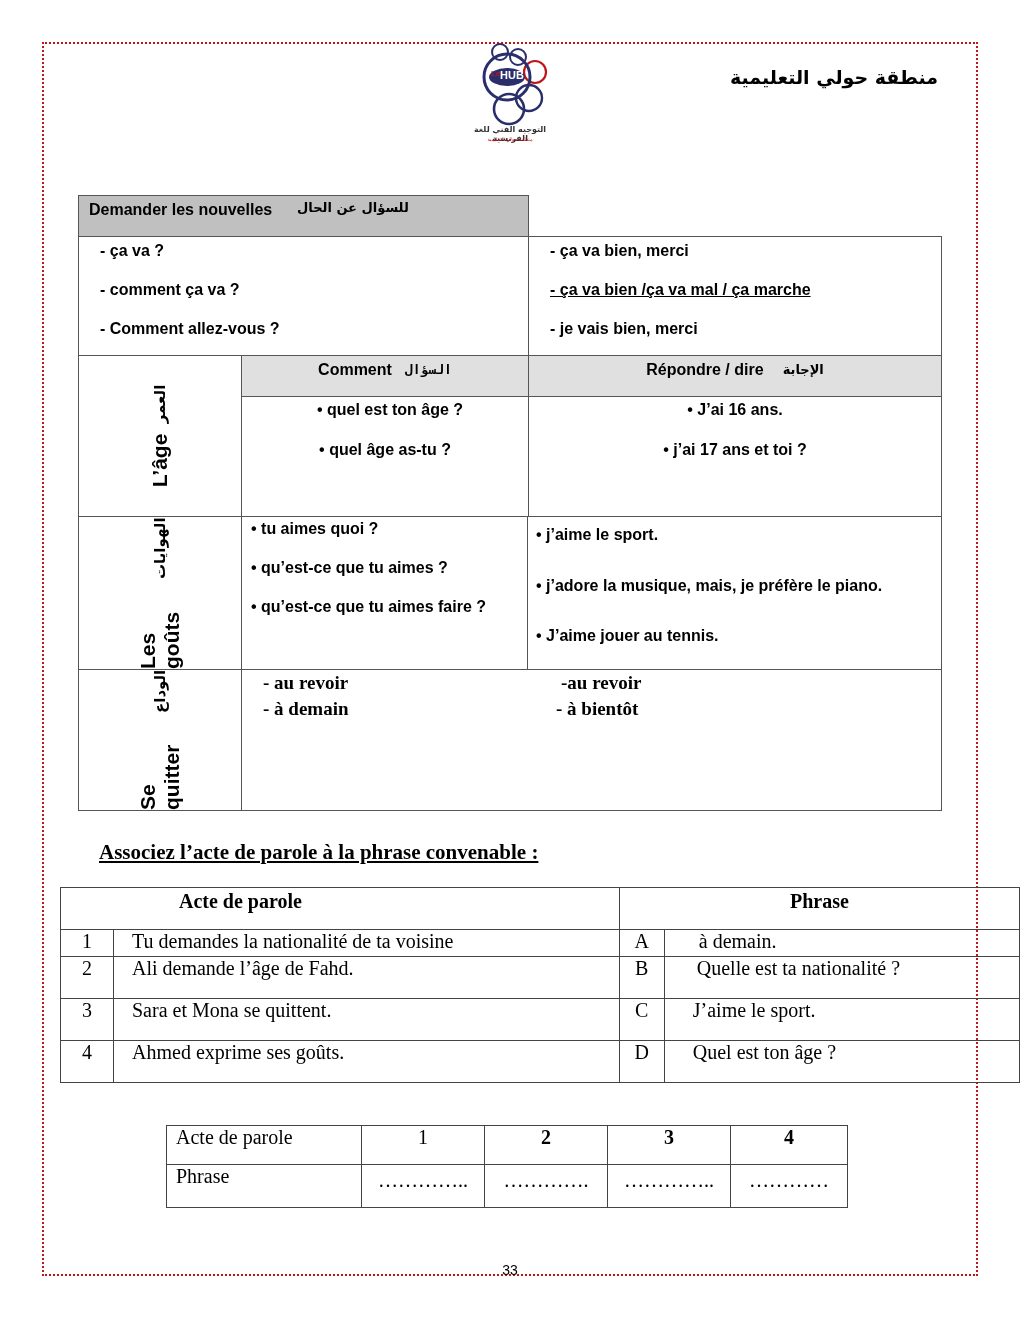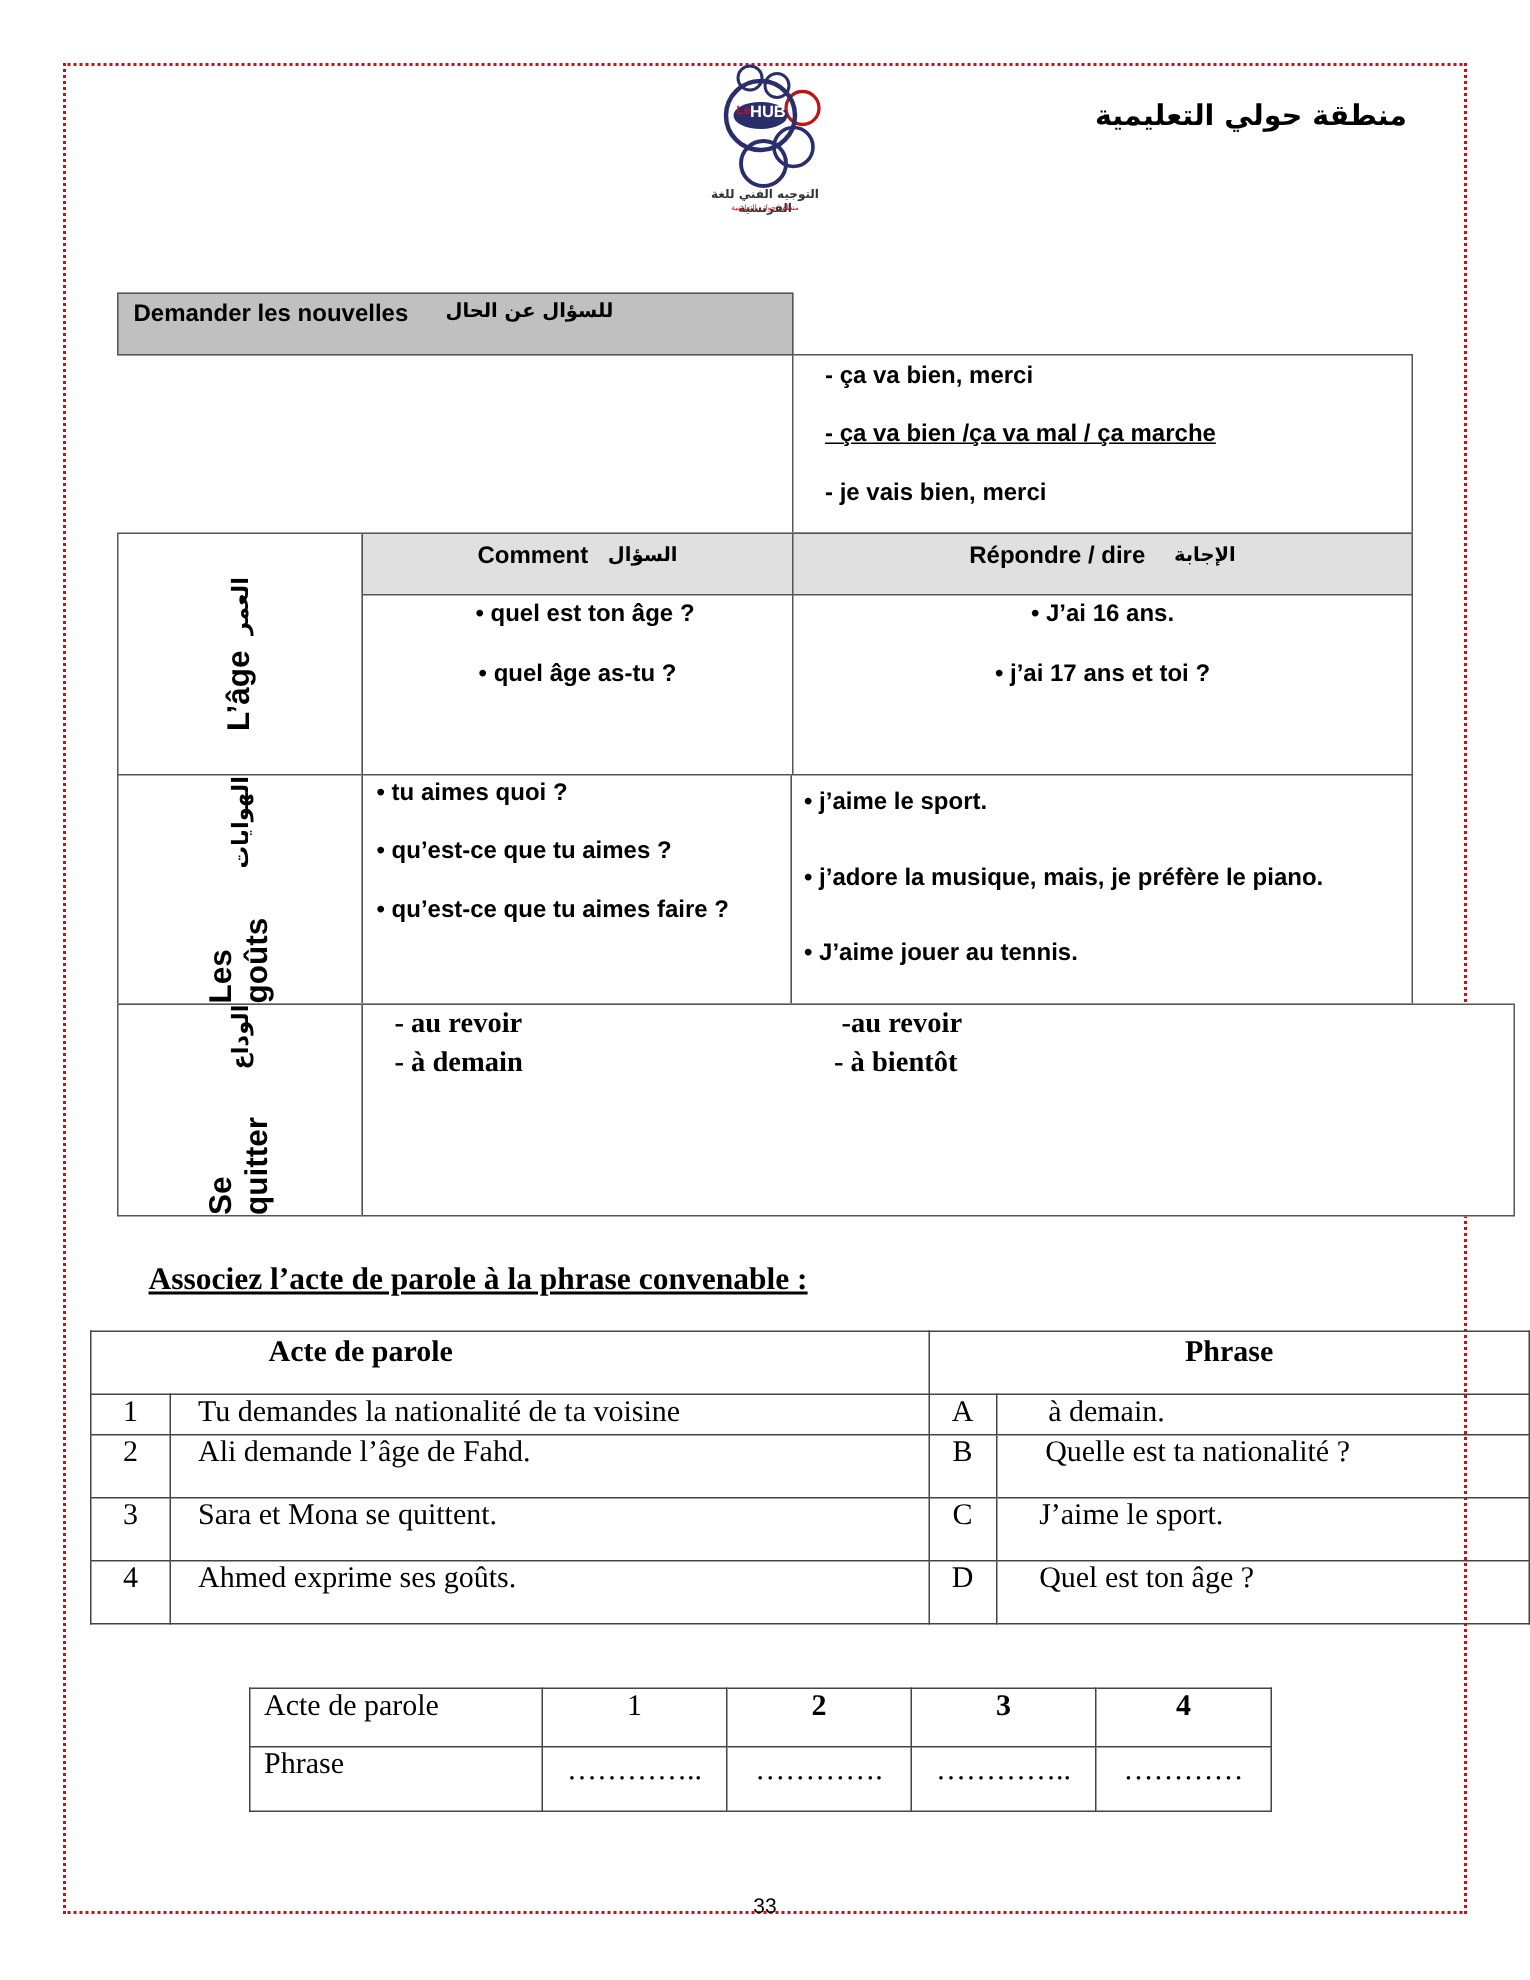--- a/index.html
+++ b/index.html
@@ -64,38 +64,43 @@
 
 <div class="header-title">منطقة حولي التعليمية</div>
 
 <div class="grid">
 
   <div class="cell hdr-dark" style="left:0;top:0;width:451px;height:42px;">
     <span class="line cb" style="left:10px;top:5px;">Demander les nouvelles</span>
     <span class="line ar" style="left:218px;top:4px;">للسؤال عن الحال</span>
   </div>
 
+  <div class="cell" style="left:0;top:41px;width:451px;height:120px;">
+    <span class="line cb" style="left:21px;top:5px;">- ça va ?</span>
+    <span class="line cb" style="left:21px;top:44px;">- comment ça va ?</span>
+    <span class="line cb" style="left:21px;top:83px;">- Comment allez-vous ?</span>
+  </div>
   <div class="cell" style="left:450px;top:41px;width:414px;height:120px;">
     <span class="line cb" style="left:21px;top:5px;">- ça va bien, merci</span>
     <span class="line cb" style="left:21px;top:44px;text-decoration:underline;">- ça va bien /ça va mal / ça marche</span>
     <span class="line cb" style="left:21px;top:83px;">- je vais bien, merci</span>
   </div>
 
   <div class="cell" style="left:0;top:160px;width:164px;height:162px;">
     <div class="vert-wrap">
         <div class="vert">
       <span class="fr">L’âge</span>
       <span class="arv">العمر</span>
     </div>
       </div>
   </div>
 
   <div class="cell hdr-light" style="left:163px;top:160px;width:288px;height:42px;text-align:center;">
     <span class="cb" style="position:relative;top:4px;">Comment</span>
-    <span class="ar" style="position:relative;top:3px;margin-left:8px;">السؤال</span>
+    <span class="ar" style="position:relative;top:3px;margin-left:8px;font-family:Liberation Mono, monospace;">السؤال</span>
   </div>
   <div class="cell hdr-light" style="left:450px;top:160px;width:414px;height:42px;text-align:center;">
     <span class="cb" style="position:relative;top:4px;">Répondre / dire</span>
     <span class="ar" style="position:relative;top:3px;margin-left:14px;">الإجابة</span>
   </div>
 
   <div class="cell" style="left:163px;top:201px;width:288px;height:121px;">
     <div class="line cb" style="left:0;width:100%;text-align:center;top:4px;padding-left:10px;box-sizing:border-box;">• quel est ton âge ?</div>
     <div class="line cb" style="left:0;width:100%;text-align:center;top:44px;">• quel âge as-tu ?</div>
   </div>
@@ -124,21 +129,21 @@
   </div>
 
   <div class="cell" style="left:0;top:474px;width:164px;height:142px;">
     <div class="vert-wrap">
         <div class="vert">
       <span class="fr">Se quitter</span>
       <span class="arv">الوداع</span>
     </div>
       </div>
   </div>
-  <div class="cell" style="left:163px;top:474px;width:769px;height:142px;">
+  <div class="cell" style="left:163px;top:474px;width:701px;height:142px;">
     <span class="line quit-line" style="left:21px;top:2px;">- au revoir</span>
     <span class="line quit-line" style="left:21px;top:28px;">- à demain</span>
     <span class="line quit-line" style="left:319px;top:2px;">-au revoir</span>
     <span class="line quit-line" style="left:314px;top:28px;">- à bientôt</span>
   </div>
 </div>
 
 <div class="instruction">Associez l’acte de parole à la phrase convenable :</div>
 
 <table class="ex-table">

